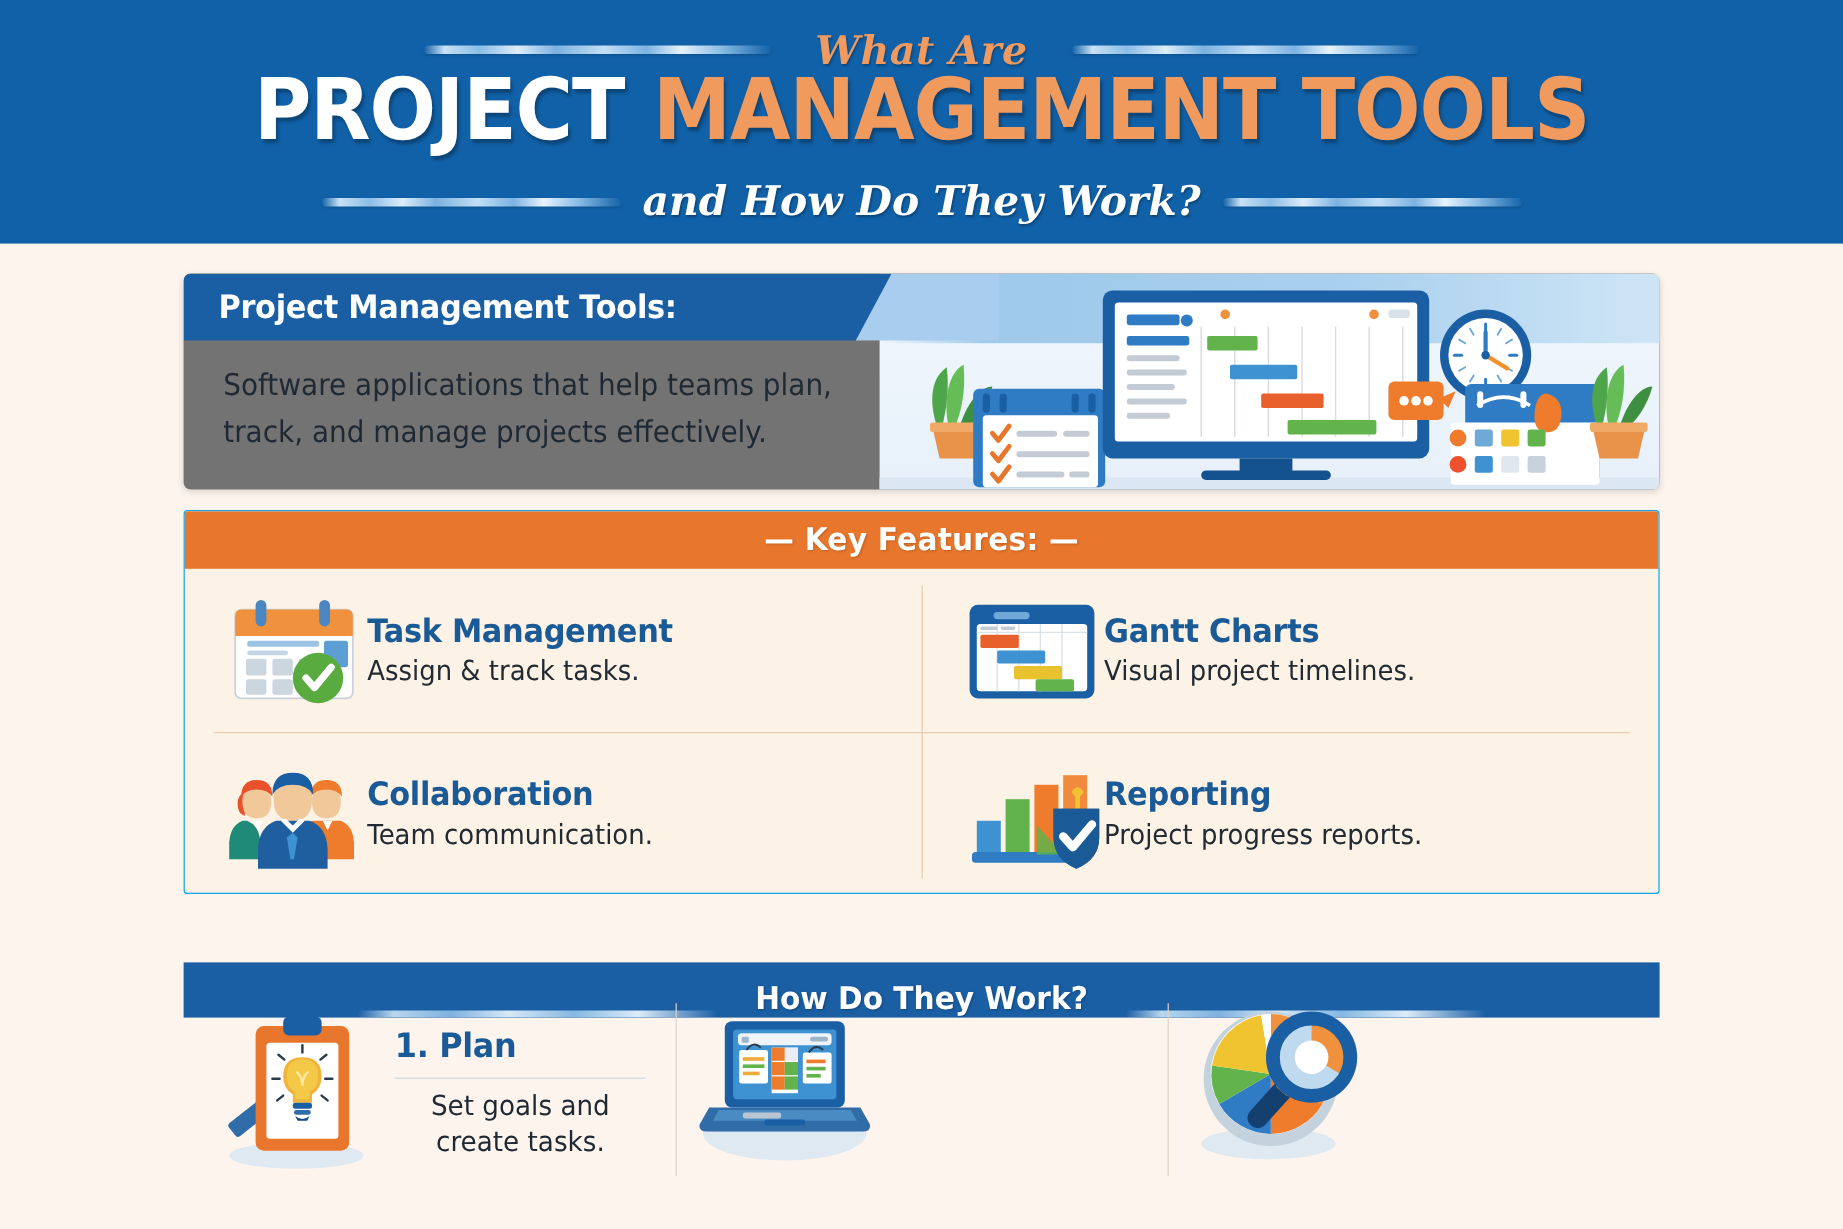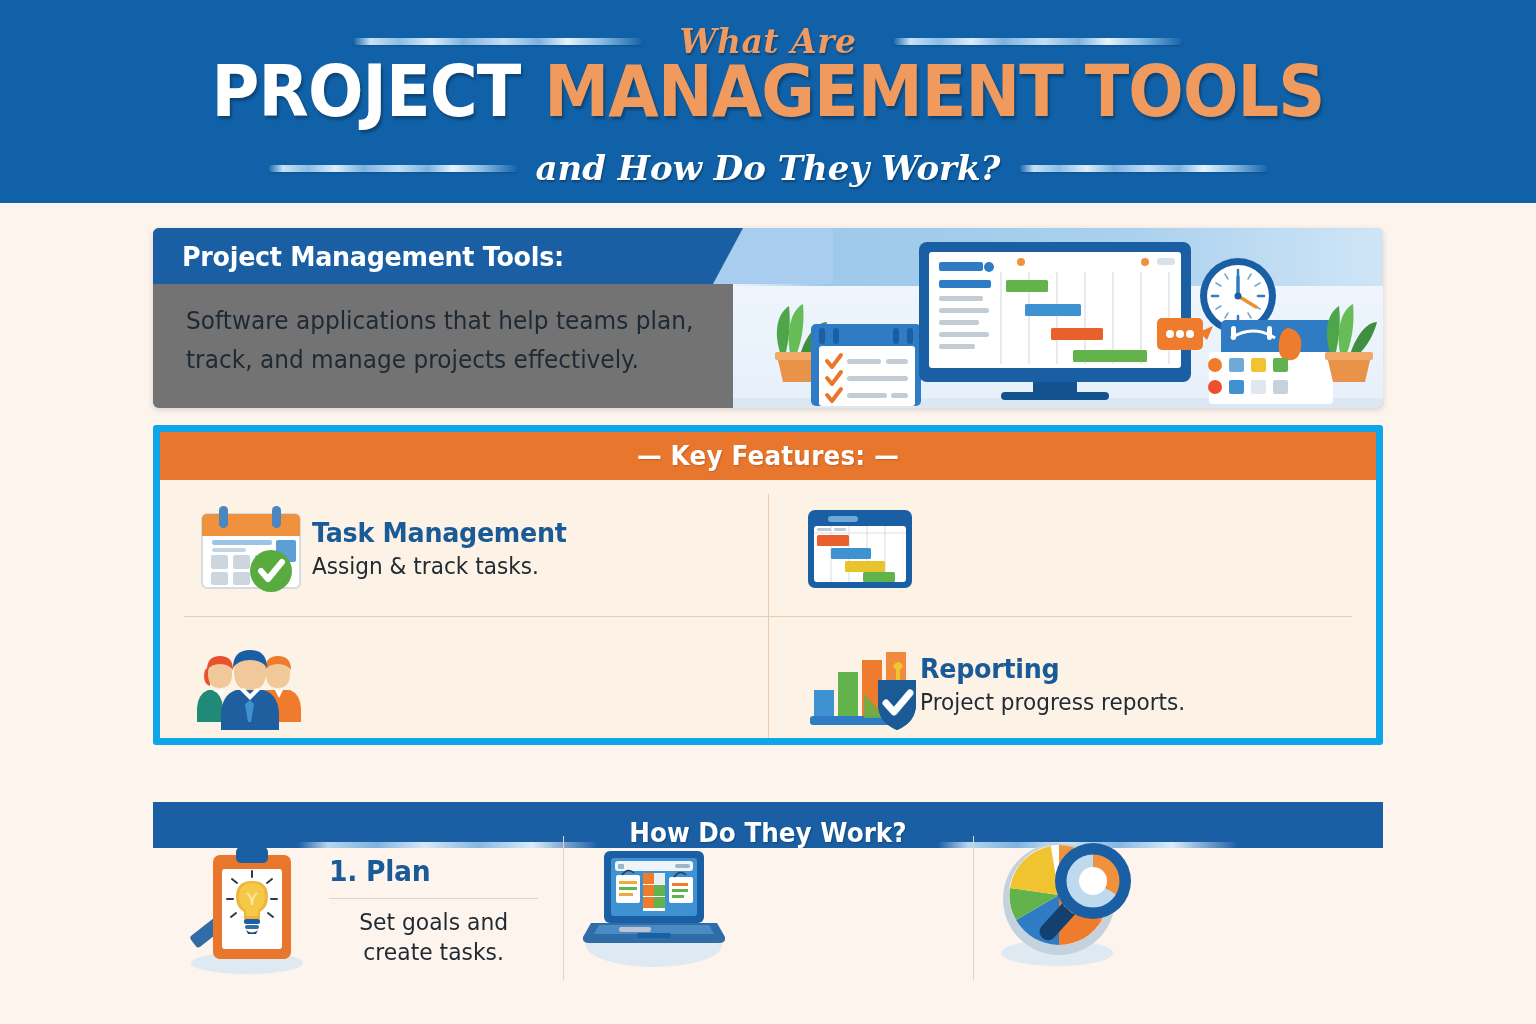--- a/index.html
+++ b/index.html
@@ -168,21 +168,21 @@
     position: absolute; left: 0; right: 0; bottom: 0; height: 10px;
     background: #dbe7f2;
   }
 
   
   .kf-panel {
     position: absolute;
     left: 153px; top: 425px;
     width: 1230px; height: 320px;
     background: #fdf2e6;
-    border: 7px solid #0ea5e9;
+    border: 1px solid #0ea5e9;
     border-radius: 3px;
     overflow: hidden;
   }
   .kf-band {
     height: 48px;
     background: #e8762c;
     display: flex;
     align-items: center;
     justify-content: center;
   }
@@ -547,20 +547,24 @@
             <line x1="14" y1="31" x2="106" y2="31"></line>
           </g>
           <rect x="17" y="26" width="14" height="3" rx="1" fill="#c3ccd4"></rect>
           <rect x="34" y="26" width="12" height="3" rx="1" fill="#c3ccd4"></rect>
           <rect x="17" y="33" width="32" height="11" rx="1.5" fill="#e8612c"></rect>
           <rect x="31" y="46" width="40" height="11" rx="1.5" fill="#3f92d2"></rect>
           <rect x="45" y="59" width="40" height="11" rx="1.5" fill="#e8c32e"></rect>
           <rect x="63" y="70" width="32" height="10" rx="1.5" fill="#62b34b"></rect>
         </svg>
       </div>
+      <div class="kf-text">
+        <div class="kf-title">Gantt Charts</div>
+        <div class="kf-desc">Visual project timelines.</div>
+      </div>
     </div>
 
     <div class="kf-cell">
       <div class="kf-icon">
         <svg width="120" height="92" viewBox="0 0 120 92">
 
           <g>
             <path d="M18 28 q-6 2 -6 10 q0 8 6 10 Z" fill="#e8512c"></path>
             <path d="M16 36 q0 -14 12 -14 q12 0 12 14 q0 14 -12 14 q-12 0 -12 -14 Z" fill="#f0c89a"></path>
             <path d="M15 32 q0 -14 13 -14 q13 0 13 14 q-4 -6 -13 -6 q-9 0 -13 6 Z" fill="#e8512c"></path>
@@ -576,20 +580,24 @@
           </g>
 
           <g>
             <path d="M42 34 q0 -18 16 -18 q16 0 16 18 q0 18 -16 18 q-16 0 -16 -18 Z" fill="#f0c89a"></path>
             <path d="M41 30 q0 -18 17 -18 q17 0 17 18 q-5 -8 -17 -8 q-12 0 -17 8 Z" fill="#1a5fa4"></path>
             <path d="M44 52 q-14 5 -15 23 l0 17 h58 l0 -17 q-1 -18 -15 -23 Z" fill="#1f5fa0"></path>
             <path d="M48 52 l10 10 10 -10 l-4 -2 -6 6 -6 -6 Z" fill="#ffffff"></path>
             <path d="M58 62 l4 4 -3 18 h-3 l-3 -18 Z" fill="#3f92d2"></path>
           </g>
         </svg>
+      </div>
+      <div class="kf-text">
+        <div class="kf-title">Collaboration</div>
+        <div class="kf-desc">Team communication.</div>
       </div>
     </div>
 
     <div class="kf-cell">
       <div class="kf-icon">
         <svg width="120" height="92" viewBox="0 0 120 92">
           <rect x="14" y="52" width="20" height="28" fill="#3f92d2"></rect>
           <rect x="38" y="34" width="20" height="46" fill="#62b34b"></rect>
           <rect x="62" y="22" width="20" height="58" fill="#ef7b2c"></rect>
           <rect x="86" y="14" width="20" height="66" fill="#f08a3c"></rect>

